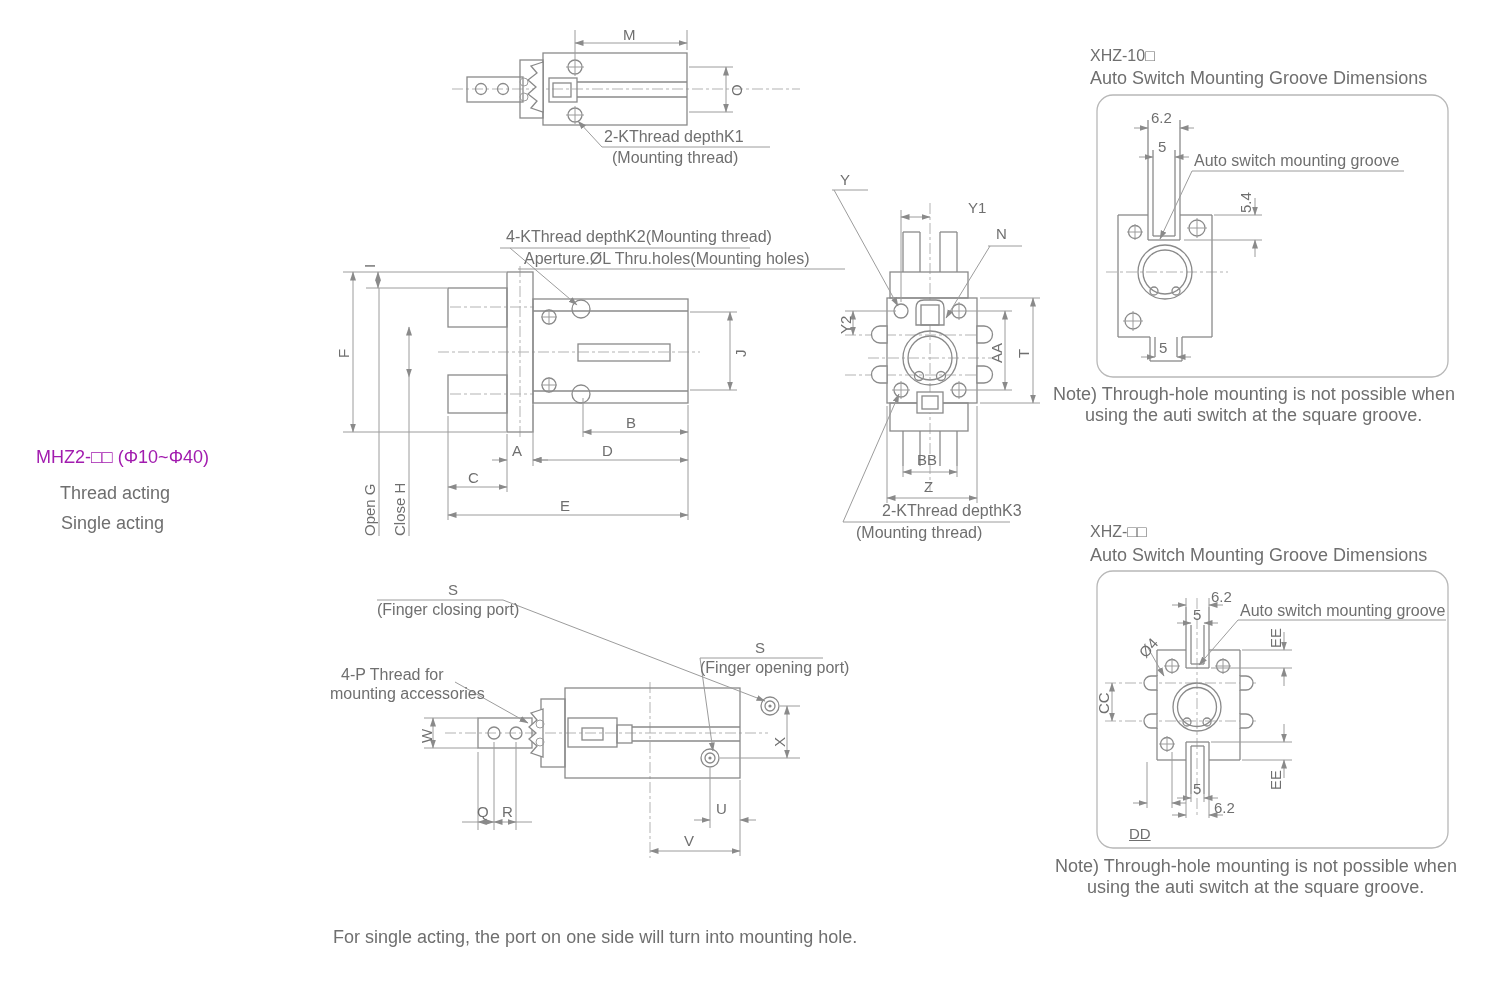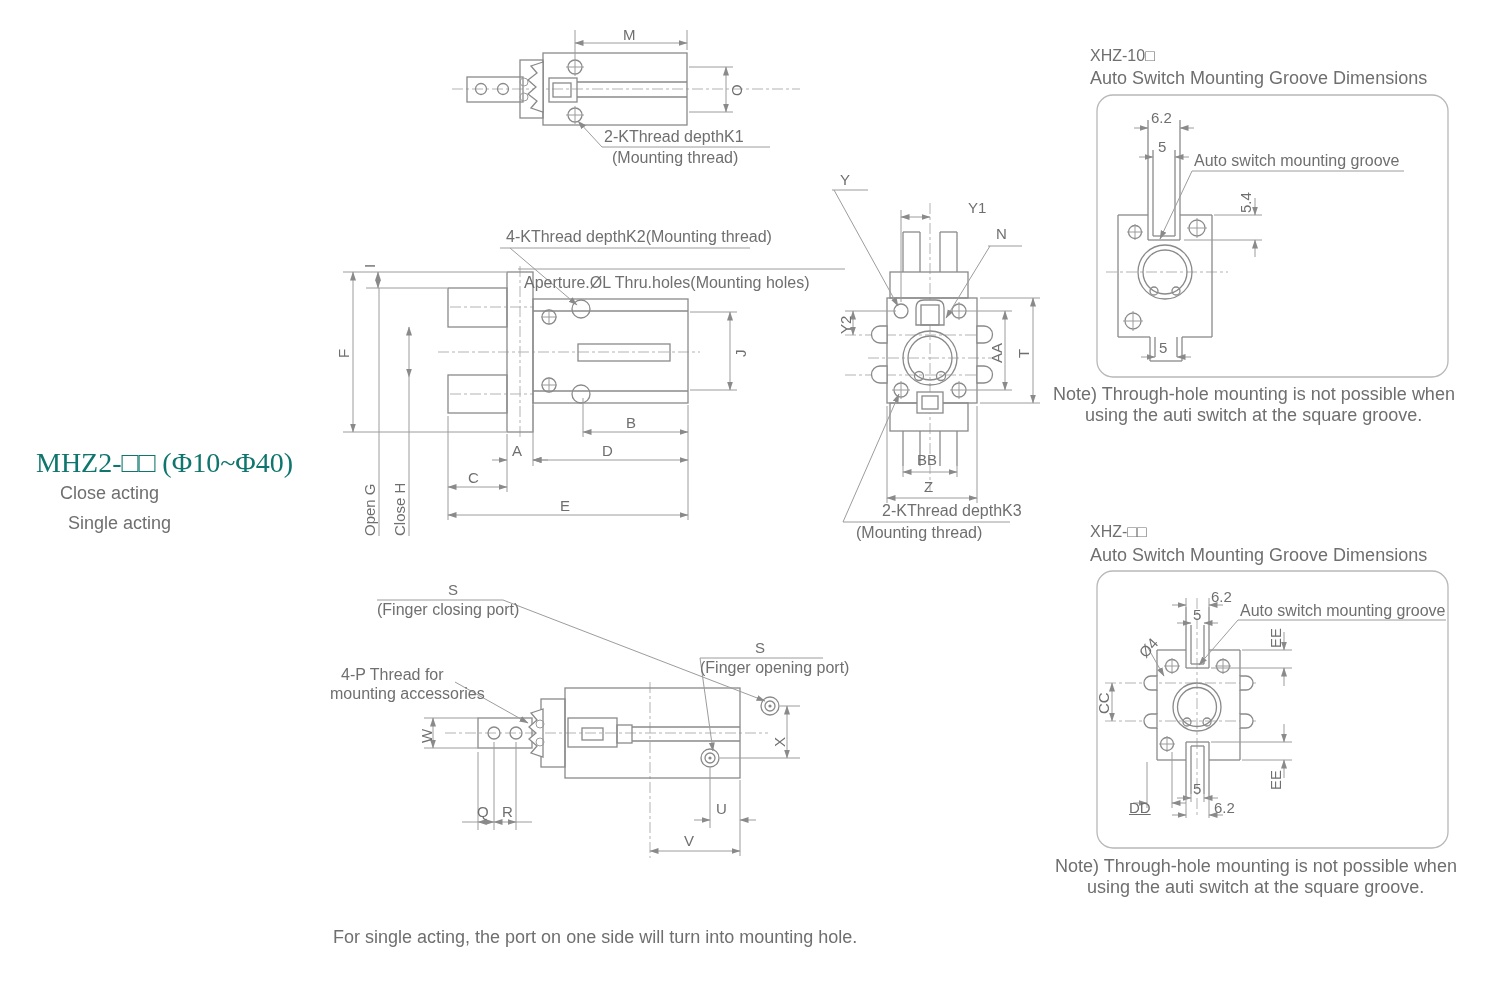--- a/index.html
+++ b/index.html
@@ -10,21 +10,21 @@
   .objw{stroke:#8a8a8a;stroke-width:1.3;fill:#fff;}
   .thin{stroke:#9c9c9c;stroke-width:1;fill:none;}
   .cl{stroke:#b3b3b3;stroke-width:1;fill:none;stroke-dasharray:11 3 3 3;}
   .dim{marker-start:url(#ar);marker-end:url(#ar);}
   .de{marker-end:url(#ar);}
   .box{stroke:#b8b8b8;stroke-width:1.3;fill:none;}
   .lbl{position:absolute;color:#6f6f6f;font-size:15px;line-height:1.05;white-space:nowrap;}
   .t16{font-size:16px;}
   .t17{font-size:18px;}
   .t18{font-size:18px;}
-  .t21{font-size:28px;color:#0f766e;font-family:Liberation Serif, serif;}
+  .t21{font-size:18px;color:#a21caf;}
   .rot{transform:rotate(-90deg);transform-origin:0 0;}
   .rot45{transform:rotate(-48deg);transform-origin:0 0;}
 </style>
 </head>
 <body>
 
 <div id="stage">
 
 <svg width="1500" height="994" viewBox="0 0 1500 994">
   <defs>
@@ -389,30 +389,30 @@
     <line class="thin de" x1="1177" y1="798" x2="1191" y2="798"></line>
     <line class="thin de" x1="1218" y1="798" x2="1204" y2="798"></line>
     <line class="thin" x1="1186" y1="797" x2="1186" y2="818"></line>
         <line class="thin" x1="1209" y1="797" x2="1209" y2="818"></line>
     <line class="thin de" x1="1172" y1="815" x2="1186" y2="815"></line>
     <line class="thin de" x1="1223" y1="815" x2="1209" y2="815"></line>
   </g>
 </svg>
 
 <span class="lbl t21" style="left:36px;top:448px;">MHZ2-□□ (Φ10~Φ40)</span>
-<span class="lbl t17" style="left:60px;top:484px;">Close acting</span>
-<span class="lbl t17" style="left:68px;top:514px;">Single acting</span>
+<span class="lbl t17" style="left:60px;top:484px;">Thread acting</span>
+<span class="lbl t17" style="left:61px;top:514px;">Single acting</span>
 
 <span class="lbl" style="left:623px;top:27px;">M</span>
 <span class="lbl rot" style="left:729px;top:96px;">O</span>
 <span class="lbl t16" style="left:604px;top:129px;">2-KThread depthK1</span>
 <span class="lbl t16" style="left:612px;top:150px;">(Mounting thread)</span>
 
 <span class="lbl t16" style="left:506px;top:229px;">4-KThread depthK2(Mounting thread)</span>
-<span class="lbl t16" style="left:524px;top:251px;margin-top:24px;">Aperture.ØL Thru.holes(Mounting holes)</span>
+<span class="lbl t16" style="left:524px;top:251px;">Aperture.ØL Thru.holes(Mounting holes)</span>
 <span class="lbl rot" style="left:362px;top:268px;">I</span>
 <span class="lbl rot" style="left:336px;top:358px;">F</span>
 <span class="lbl rot" style="left:733px;top:357px;">J</span>
 <span class="lbl" style="left:512px;top:443px;">A</span>
 <span class="lbl" style="left:626px;top:415px;">B</span>
 <span class="lbl" style="left:602px;top:443px;">D</span>
 <span class="lbl" style="left:468px;top:470px;">C</span>
 <span class="lbl" style="left:560px;top:498px;">E</span>
 <span class="lbl rot" style="left:362px;top:536px;">Open G</span>
 <span class="lbl rot" style="left:392px;top:536px;">Close H</span>
@@ -453,21 +453,21 @@
 
 <span class="lbl t16" style="left:1090px;top:524px;">XHZ-□□</span>
 <span class="lbl t17" style="left:1090px;top:546px;">Auto Switch Mounting Groove Dimensions</span>
 <span class="lbl" style="left:1211px;top:589px;">6.2</span>
 <span class="lbl" style="left:1193px;top:607px;">5</span>
 <span class="lbl t16" style="left:1240px;top:603px;">Auto switch mounting groove</span>
 <span class="lbl rot45" style="left:1136px;top:650px;">Ø4</span>
 <span class="lbl rot" style="left:1268px;top:648px;">EE</span>
 <span class="lbl rot" style="left:1096px;top:714px;">CC</span>
 <span class="lbl rot" style="left:1268px;top:790px;">EE</span>
-<span class="lbl" style="left:1129px;top:800px;text-decoration:underline;">DD</span>
+<span class="lbl" style="left:1129px;top:826px;text-decoration:underline;">DD</span>
 <span class="lbl" style="left:1193px;top:781px;">5</span>
 <span class="lbl" style="left:1214px;top:800px;">6.2</span>
 <span class="lbl t17" style="left:1055px;top:857px;">Note) Through-hole mounting is not possible when</span>
 <span class="lbl t17" style="left:1087px;top:878px;">using the auti switch at the square groove.</span>
 
 <span class="lbl t18" style="left:333px;top:928px;">For single acting, the port on one side will turn into mounting hole.</span>
 
 </div>
 
 </body></html>

